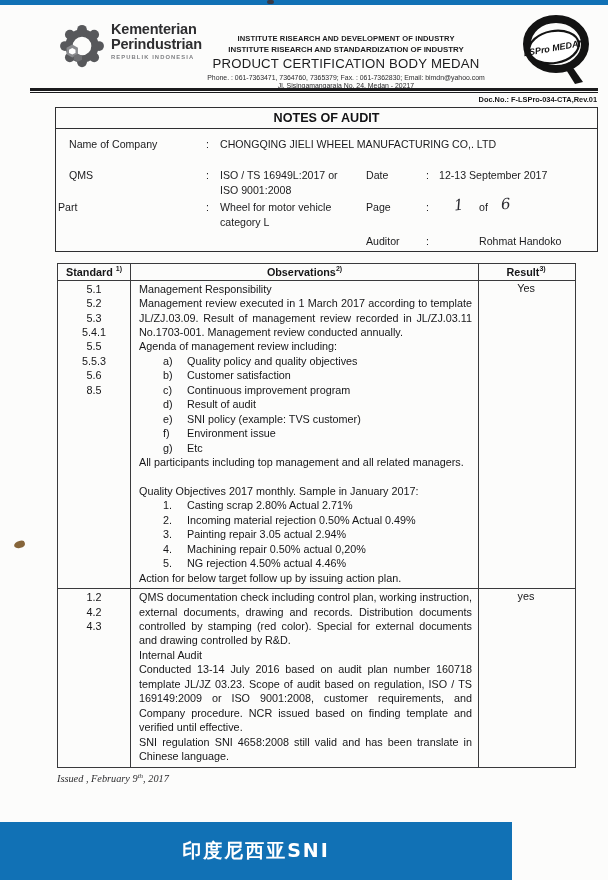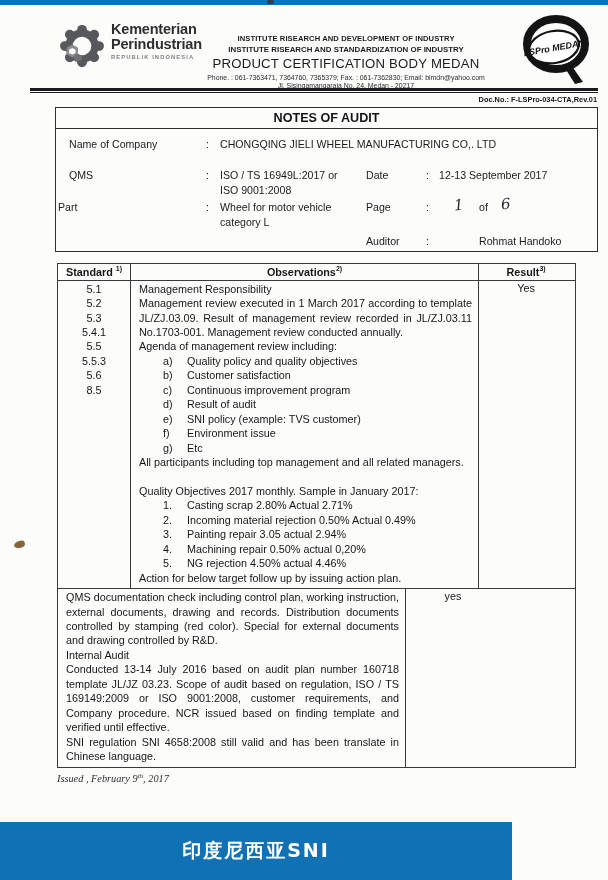--- a/index.html
+++ b/index.html
@@ -173,20 +173,25 @@
             <div class="obs-line"><span class="marker">1.</span><span>Casting scrap 2.80% Actual 2.71%</span></div>
             <div class="obs-line"><span class="marker">2.</span><span>Incoming material rejection 0.50% Actual 0.49%</span></div>
             <div class="obs-line"><span class="marker">3.</span><span>Painting repair 3.05 actual 2.94%</span></div>
             <div class="obs-line"><span class="marker">4.</span><span>Machining repair 0.50% actual 0,20%</span></div>
             <div class="obs-line"><span class="marker">5.</span><span>NG rejection 4.50% actual 4.46%</span></div>
             <div class="obs-line">Action for below target follow up by issuing action plan.</div>
           </div>
       <div class="col-res"><span>Yes</span></div>
     </div>
         <div class="t-row">
+      <div class="col-std">
+            <div>1.2</div>
+            <div>4.2</div>
+            <div>4.3</div>
+          </div>
       <div class="col-obs">
             <div class="obs-line justify">QMS documentation check including control plan, working instruction, external documents, drawing and records. Distribution documents controlled by stamping (red color). Special for external documents and drawing controlled by R&amp;D.</div>
             <div class="obs-line">Internal Audit</div>
             <div class="obs-line justify">Conducted 13-14 July 2016 based on audit plan number 160718 template JL/JZ 03.23. Scope of audit based on regulation, ISO / TS 169149:2009 or ISO 9001:2008, customer requirements, and Company procedure. NCR issued based on finding template and verified until effective.</div>
             <div class="obs-line justify">SNI regulation SNI 4658:2008 still valid and has been translate in Chinese language.</div>
           </div>
       <div class="col-res"><span>yes</span></div>
     </div>
       </div>
   </div>

